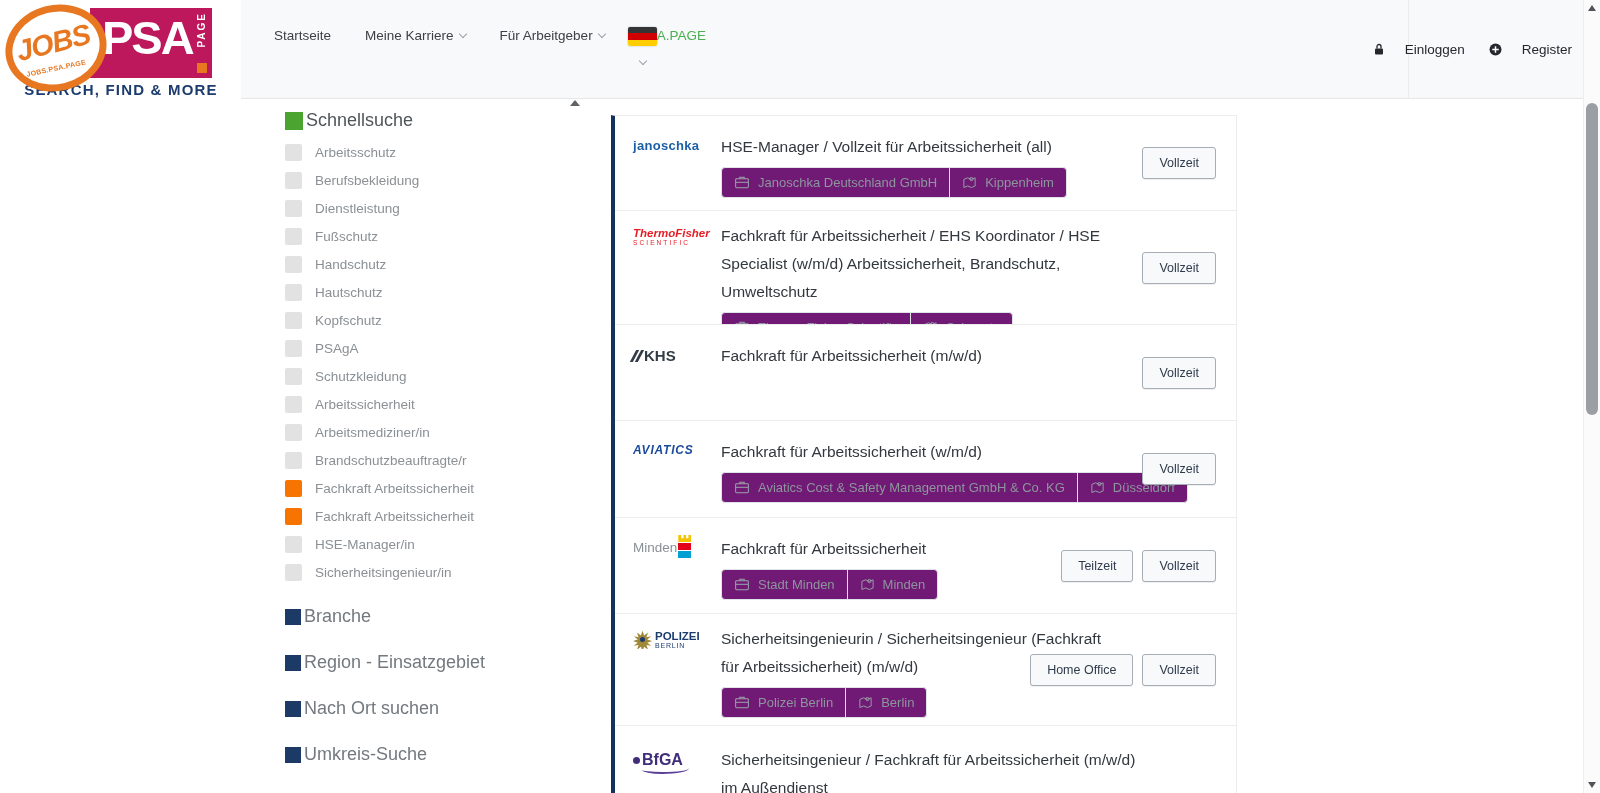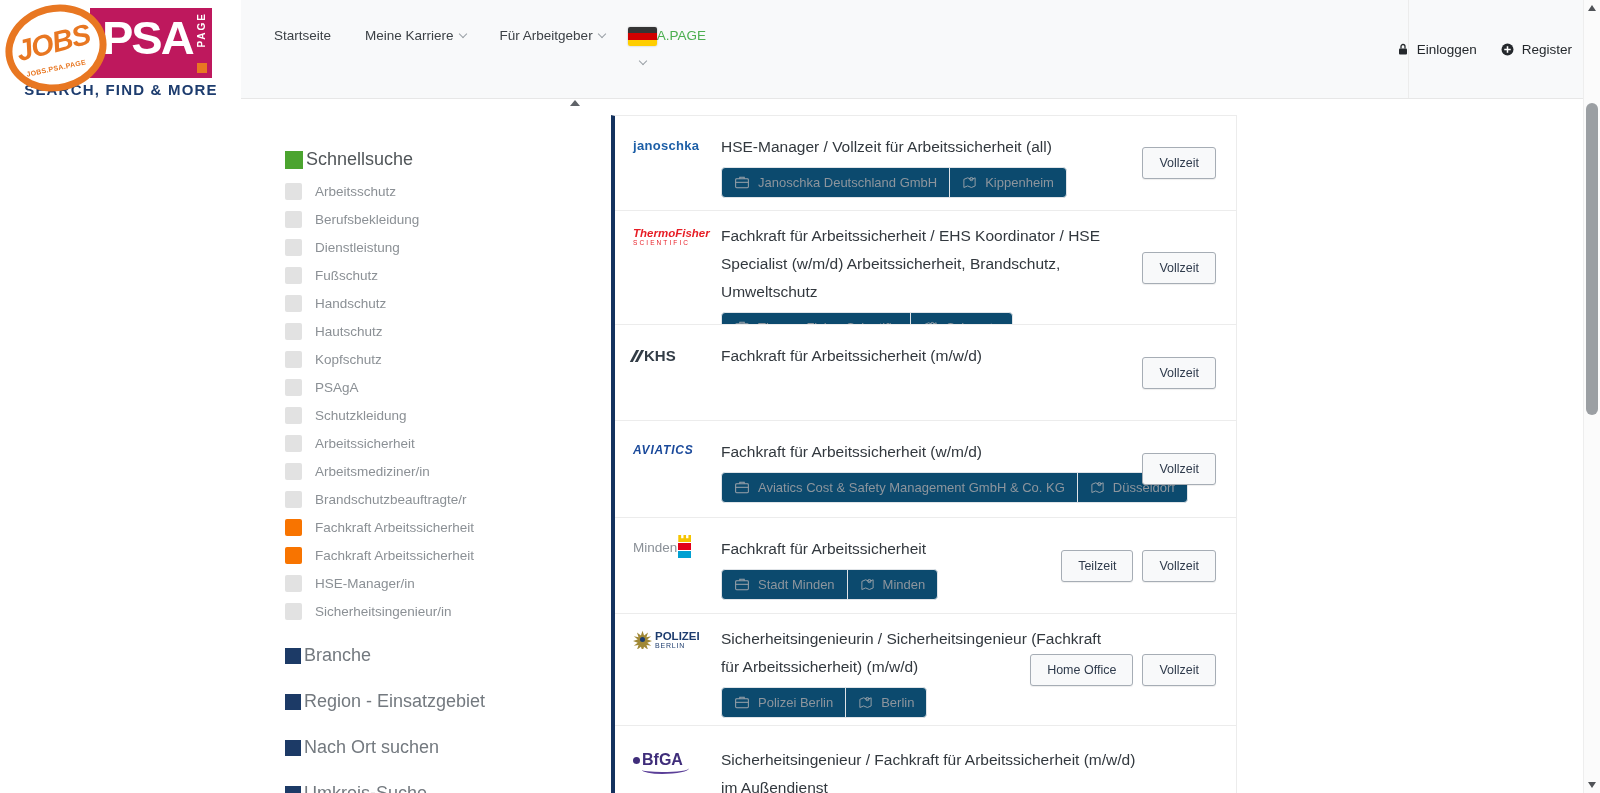--- a/index.html
+++ b/index.html
@@ -34,25 +34,25 @@
 
   .lang { position:absolute; left:628px; top:27px; width:30px; text-align:center; cursor:pointer; }
   .flag { width:29px; height:19px; border-radius:2px; overflow:hidden; box-shadow:0 0 2px rgba(0,0,0,.25); }
   .flag i { display:block; height:6.33px; }
   .f-black { background:#343434; } .f-red { background:#d00000; } .f-gold { background:#ffce00; }
   .flag-chev { display:inline-block; margin-top:12px; }
 
   .auth-divider { position:absolute; left:1408px; top:0; width:1px; height:98px; background:#ececec; }
   .auth { position:absolute; right:28px; top:0; height:99px; display:flex; align-items:center;
     gap:24px; font-size:13.5px; color:#24282c; }
-  .auth a { display:flex; align-items:center; gap:8px; cursor:pointer; }
+  .auth a { display:flex; align-items:center; gap:20px; cursor:pointer; }
 
   
   .sidebar { position:absolute; left:285px; top:110px; width:300px; }
-  .side-title { display:flex; align-items:center; gap:3px; margin-bottom:13px; cursor:pointer;margin-top:39px; }
+  .side-title { display:flex; align-items:center; gap:3px; margin-bottom:13px; cursor:pointer; }
   .g-sq { width:18px; height:18px; background:#4ba42f; flex:none; }
   .side-title-label { font-size:18px; color:#515659; }
   .filter-item { display:flex; align-items:center; gap:13px; margin-bottom:11px; cursor:pointer; }
   .cb { width:17px; height:17px; background:#e2e2e2; border-radius:2px; flex:none; }
   .cb.checked { background:#f87400; }
   .filter-label { font-size:13.5px; color:#8b9095; }
   .side-section { display:flex; align-items:center; gap:3px; margin-top:25px; cursor:pointer; }
   .n-sq { width:16px; height:16px; background:#1c3a66; flex:none; }
   .side-section-label { font-size:18px; color:#73797f; }
   .side-scroll-up { position:absolute; left:570px; top:100px; width:0; height:0;
@@ -60,21 +60,21 @@
 
   
   .main-list { position:absolute; left:611px; top:115px; width:626px; background:#fff;
     border:1px solid #ececec; border-left:4px solid #14325e; }
   .job-row { position:relative; display:flex; align-items:flex-start;
     padding:17px 20px 0 18px; border-bottom:1px solid #ececec; overflow:hidden; cursor:pointer; }
   .job-logo { width:74px; margin-right:14px; flex:none; margin-top:5px; }
   .job-content { flex:1; }
   .job-title { font-size:15.5px; color:#32383e; line-height:1.8; max-width:432px; }
   .job-meta { display:inline-flex; align-items:stretch; border:1px solid #e0e4e8;
-    border-radius:4px; margin-top:6px; background:#0c4a6e; }
+    border-radius:4px; margin-top:6px; background:#701a75; }
   .meta-cell { display:flex; align-items:center; gap:8px; padding:7px 12px;
     font-size:13px; color:#8d959d; white-space:nowrap; }
   .meta-cell + .meta-cell { border-left:1px solid #e0e4e8; }
   .job-actions { position:absolute; right:20px; top:50%; transform:translateY(-50%); display:flex; gap:9px;border-radius:14px; }
   .tag-btn { font-family:inherit; font-size:12.5px; color:#2f3b4c; background:#f8f9fa;
     border:1px solid #a6adb5; border-radius:3px; padding:8px 16px; cursor:pointer;
     box-shadow:0 1px 1px rgba(0,0,0,.07); white-space:nowrap; }
 
   
   .logo-janoschka { color:#1d5fa7; font-weight:bold; font-size:13px; letter-spacing:.3px; }

